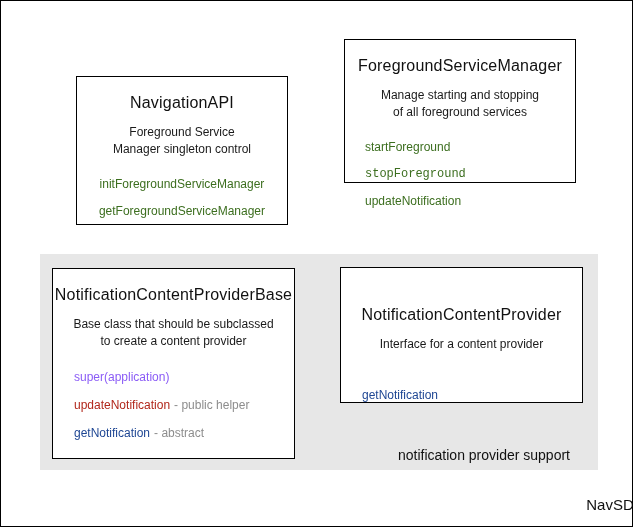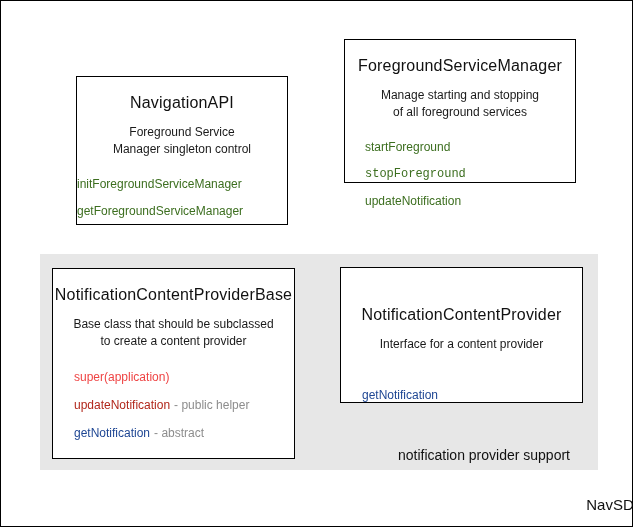--- a/index.html
+++ b/index.html
@@ -37,21 +37,21 @@
     color: #1a1a1a;
   }
   .methods {
     margin-top: 19px;
     display: flex;
     flex-direction: column;
     gap: 13px;
     font-size: 12px;
     line-height: 14px;
   }
-  .methods.centered { align-items: flex-start; }
+  .methods.centered { align-items: center; }
   .methods.lefted { align-items: flex-start; padding-left: 20px; }
   .m-suffix { margin-left: 4px; }
 
   #box-nav-api { left: 75px;  top: 75px;  width: 212px; height: 149px; }
   #box-fsm     { left: 343px; top: 38px;  width: 232px; height: 144px; }
 
   .group {
     position: absolute;
     left: 39px; top: 253px;
     width: 558px; height: 216px;
@@ -106,21 +106,21 @@
   </div>
 
   <div class="group" style="background: rgb(231, 231, 231);">
 
     <div class="cbox" id="box-ncpb">
       <div class="box-title">NotificationContentProviderBase</div>
       <div class="box-desc">Base class that should be subclassed
 to create a content provider</div>
       <div class="methods lefted">
         <div class="method-row">
-          <span class="m-name" style="color: #ef4444;">super(application)</span><span class="m-suffix" style="color: rgb(141, 141, 141);"></span>
+          <span class="m-name" style="color: #8b5cf6;">super(application)</span><span class="m-suffix" style="color: rgb(141, 141, 141);"></span>
         </div>
         <div class="method-row">
           <span class="m-name" style="color: rgb(177, 39, 27);">updateNotification</span><span class="m-suffix" style="color: rgb(141, 141, 141);">- public helper</span>
         </div>
         <div class="method-row">
           <span class="m-name" style="color: rgb(30, 70, 147);">getNotification</span><span class="m-suffix" style="color: rgb(141, 141, 141);">- abstract</span>
         </div>
       </div>
     </div>
 

